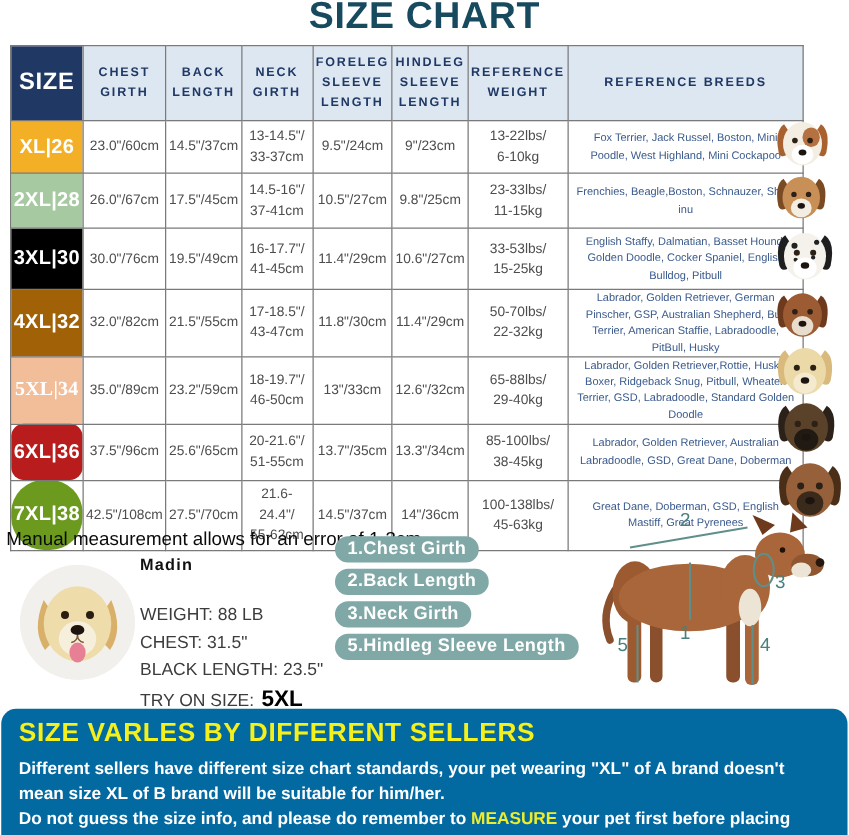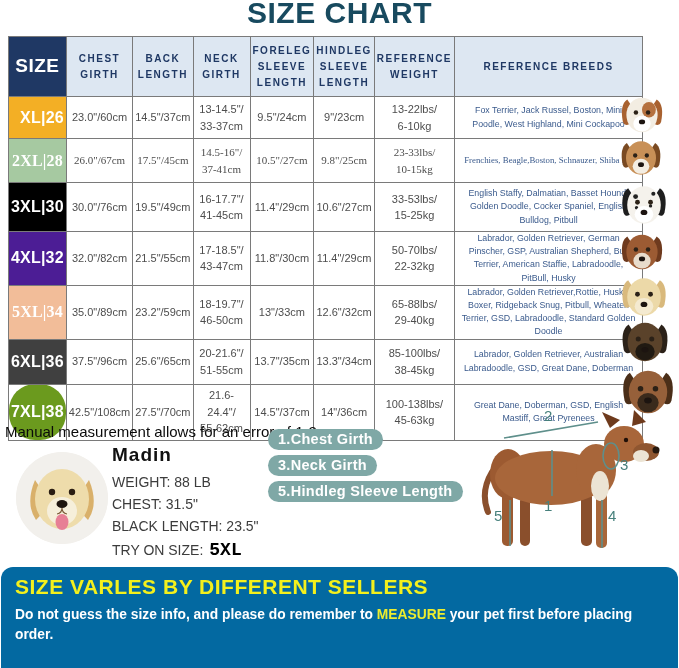--- a/index.html
+++ b/index.html
@@ -13,40 +13,40 @@
   
   table.size-table{position:absolute;left:8px;top:36px;border-collapse:collapse;table-layout:fixed;}
   .size-table th,.size-table td{border:1px solid #7a7a7a;padding:1px 2px;text-align:center;vertical-align:middle;}
   .size-table th{background:#DDE7F2;color:#1F3864;font-size:10px;font-weight:bold;
                  letter-spacing:1.5px;white-space:pre-line;line-height:1.6;height:57px;}
   .size-table th.size-h{background:#1F3864;color:#fff;font-size:19px;letter-spacing:.5px;}
   .size-table td.size{color:#fff;font-weight:bold;font-size:16px;letter-spacing:.2px;}
   .size-table td.val{font-size:11px;color:#4d4d4d;white-space:pre-line;line-height:1.5;}
   .size-table td.breeds{font-size:8.8px;color:#3A5A8C;line-height:1.5;padding:0 6px;}
   .size-table tbody tr:nth-child(1){height:42px;}
-  .size-table tbody tr:nth-child(2){height:44px;font-family:Liberation Serif, serif;}
+  .size-table tbody tr:nth-child(2){height:44px;}
   .size-table tbody tr:nth-child(3){height:49px;}
   .size-table tbody tr:nth-child(4){height:45px;}
   .size-table tbody tr:nth-child(5){height:45px;}
   .size-table tbody tr:nth-child(6){height:45px;}
   .size-table tbody tr:nth-child(7){height:56px;}
 
   .dog-photo{position:absolute;left:616px;}
   .dog-photo svg{display:block;}
 
   .note{position:absolute;left:5px;top:423px;font-size:15px;color:#0a0a0a;}
 
   
   .madin-photo{position:absolute;left:16px;top:452px;width:92px;height:92px;border-radius:50%;
                overflow:hidden;background:#f2f0ec;}
   .model-info{position:absolute;left:112px;top:444px;}
-  .model-name{font-size:19px;font-weight:bold;letter-spacing:1px;color:#111;margin:0 0 8px;}
+  .model-name{font-size:13px;font-weight:bold;letter-spacing:1px;color:#111;margin:0 0 24px;}
   .model-line{font-size:14px;color:#3c3c3c;margin:0 0 6px;}
   .try-line{font-size:14px;color:#3c3c3c;margin-top:2px;}
-  .try-size{font-weight:bold;font-size:18px;color:#000;margin-left:6px;font-family:Liberation Mono, monospace;}
+  .try-size{font-weight:bold;font-size:18px;color:#000;margin-left:6px;}
 
   
   .pills{position:absolute;left:268px;top:429px;list-style:none;margin:0;padding:0;}
   .pills li{display:table;background:#7FA8A6;color:#fff;font-weight:bold;font-size:14.5px;
             padding:2px 10px 3px;border-radius:13px;margin-bottom:5px;letter-spacing:.3px;}
 
   
   .diagram{position:absolute;left:448px;top:408px;}
   .diagram text{fill:#47807C;font-size:15px;font-family:"Liberation Sans",sans-serif;}
   .diagram .mline{stroke:#5E8F8B;stroke-width:1.6;fill:none;}
@@ -91,57 +91,57 @@
           <th>HINDLEG
 SLEEVE
 LENGTH</th>
           <th>REFERENCE
 WEIGHT</th>
           <th>REFERENCE  BREEDS</th>
         </tr>
       </thead>
     <tbody id="rows">
         <tr>
-          <td class="size" style="background: rgb(243, 175, 37); text-align: right;">XL|26</td>
+          <td class="size" style="background: rgb(243, 175, 37);">XL|26</td>
           <td class="val">23.0"/60cm</td>
           <td class="val">14.5"/37cm</td>
           <td class="val">13-14.5"/
 33-37cm</td>
           <td class="val">9.5"/24cm</td>
           <td class="val">9"/23cm</td>
           <td class="val">13-22lbs/
 6-10kg</td>
           <td class="breeds">Fox Terrier, Jack Russel, Boston, Mini Poodle, West Highland, Mini Cockapoo</td>
         </tr>
         <tr>
           <td class="size" style="background: rgb(166, 201, 161);">2XL|28</td>
           <td class="val">26.0"/67cm</td>
           <td class="val">17.5"/45cm</td>
           <td class="val">14.5-16"/
 37-41cm</td>
           <td class="val">10.5"/27cm</td>
           <td class="val">9.8"/25cm</td>
           <td class="val">23-33lbs/
-10-15kg</td>
+11-15kg</td>
           <td class="breeds">Frenchies, Beagle,Boston, Schnauzer, Shiba inu</td>
         </tr>
         <tr>
           <td class="size" style="background: #000000;">3XL|30</td>
           <td class="val">30.0"/76cm</td>
           <td class="val">19.5"/49cm</td>
           <td class="val">16-17.7"/
 41-45cm</td>
           <td class="val">11.4"/29cm</td>
           <td class="val">10.6"/27cm</td>
           <td class="val">33-53lbs/
 15-25kg</td>
           <td class="breeds">English Staffy, Dalmatian, Basset Hound, Golden Doodle, Cocker Spaniel, English Bulldog, Pitbull</td>
         </tr>
         <tr>
-          <td class="size" style="background: #4c1d95;">4XL|32</td>
+          <td class="size" style="background: #a16207;">4XL|32</td>
           <td class="val">32.0"/82cm</td>
           <td class="val">21.5"/55cm</td>
           <td class="val">17-18.5"/
 43-47cm</td>
           <td class="val">11.8"/30cm</td>
           <td class="val">11.4"/29cm</td>
           <td class="val">50-70lbs/
 22-32kg</td>
           <td class="breeds">Labrador, Golden Retriever, German Pinscher, GSP, Australian Shepherd, Bull Terrier, American Staffie, Labradoodle, PitBull, Husky</td>
         </tr>
@@ -151,21 +151,21 @@
           <td class="val">23.2"/59cm</td>
           <td class="val">18-19.7"/
 46-50cm</td>
           <td class="val">13"/33cm</td>
           <td class="val">12.6"/32cm</td>
           <td class="val">65-88lbs/
 29-40kg</td>
           <td class="breeds">Labrador, Golden Retriever,Rottie, Husky, Boxer, Ridgeback Snug, Pitbull, Wheaten Terrier, GSD, Labradoodle,  Standard Golden Doodle</td>
         </tr>
         <tr>
-          <td class="size" style="background: #404040;">6XL|36</td>
+          <td class="size" style="background: #b91c1c; border-radius: 10px;">6XL|36</td>
           <td class="val">37.5"/96cm</td>
           <td class="val">25.6"/65cm</td>
           <td class="val">20-21.6"/
 51-55cm</td>
           <td class="val">13.7"/35cm</td>
           <td class="val">13.3"/34cm</td>
           <td class="val">85-100lbs/
 38-45kg</td>
           <td class="breeds">Labrador, Golden Retriever, Australian Labradoodle, GSD, Great Dane, Doberman</td>
         </tr>
@@ -294,20 +294,21 @@
   <div class="model-info">
     <p class="model-name">Madin</p>
     <p class="model-line">WEIGHT: 88 LB</p>
     <p class="model-line">CHEST: 31.5"</p>
     <p class="model-line">BLACK LENGTH: 23.5"</p>
     <p class="try-line"><span>TRY ON SIZE:</span><span class="try-size">5XL</span></p>
   </div>
 
   <ul class="pills" id="pills">
       <li>1.Chest Girth</li>
+      <li>2.Back Length</li>
       <li>3.Neck Girth</li>
       <li>5.Hindleg Sleeve Length</li>
     </ul>
 
   <svg class="diagram" width="231" height="158" viewBox="0 0 231 158">
 
     <path d="M44,64 Q32,84 40,104" class="mline" style="stroke:#8a4f2c;stroke-width:6;stroke-linecap:round"></path>
     <rect x="54" y="84" width="11" height="54" rx="5" fill="#9c5a31"></rect>
     <rect x="72" y="88" width="10" height="50" rx="5" fill="#8a4f2c"></rect>
     <rect x="133" y="84" width="11" height="54" rx="5" fill="#8a4f2c"></rect>
@@ -331,16 +332,17 @@
     <line x1="62" y1="92" x2="62" y2="138" class="mline"></line>
     <text x="96" y="103">1</text>
     <text x="96" y="13">2</text>
     <text x="172" y="62">3</text>
     <text x="160" y="113">4</text>
     <text x="46" y="113">5</text>
   </svg>
 
   <div class="notice">
     <h2>SIZE VARLES BY DIFFERENT SELLERS</h2>
+    <p>Different sellers have different size chart standards, your pet wearing "XL" of A brand doesn't mean size XL of B brand will be suitable for him/her.</p>
     <p><span>Do not guess the size info, and please do remember to </span><span class="hl">MEASURE</span><span> your pet first before placing order.</span></p>
   </div>
 
 </div>
 
 </body></html>

